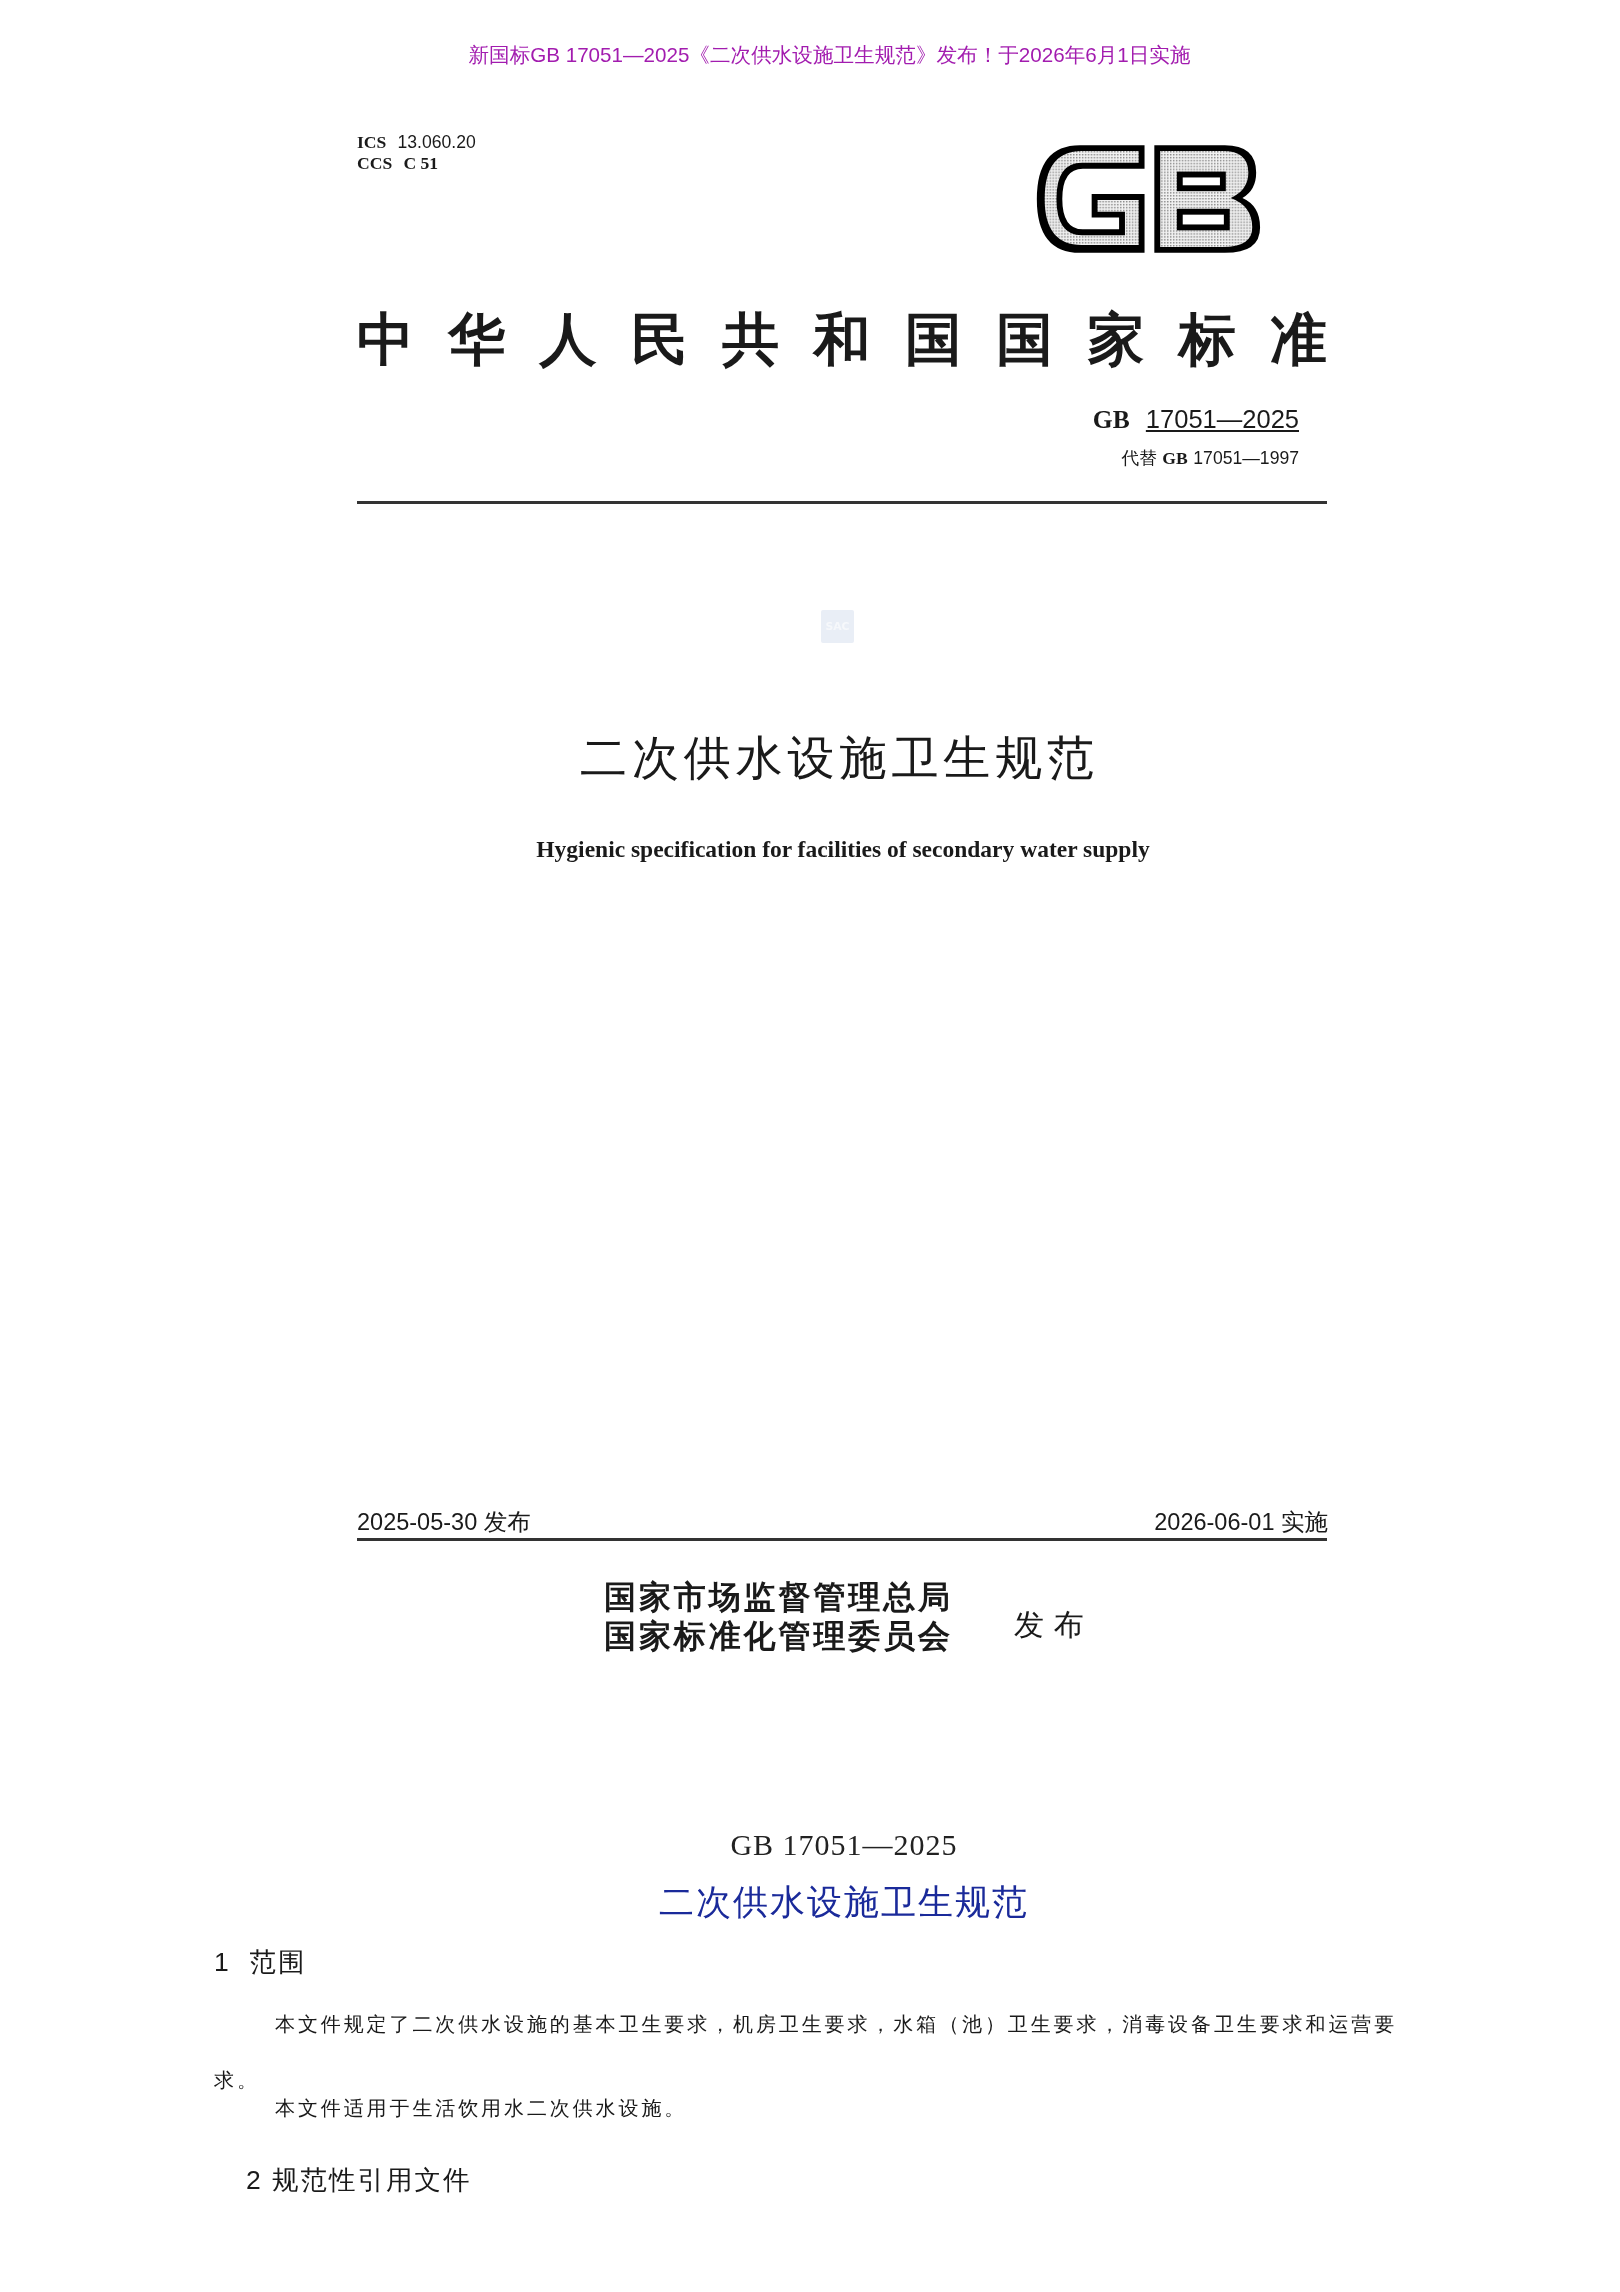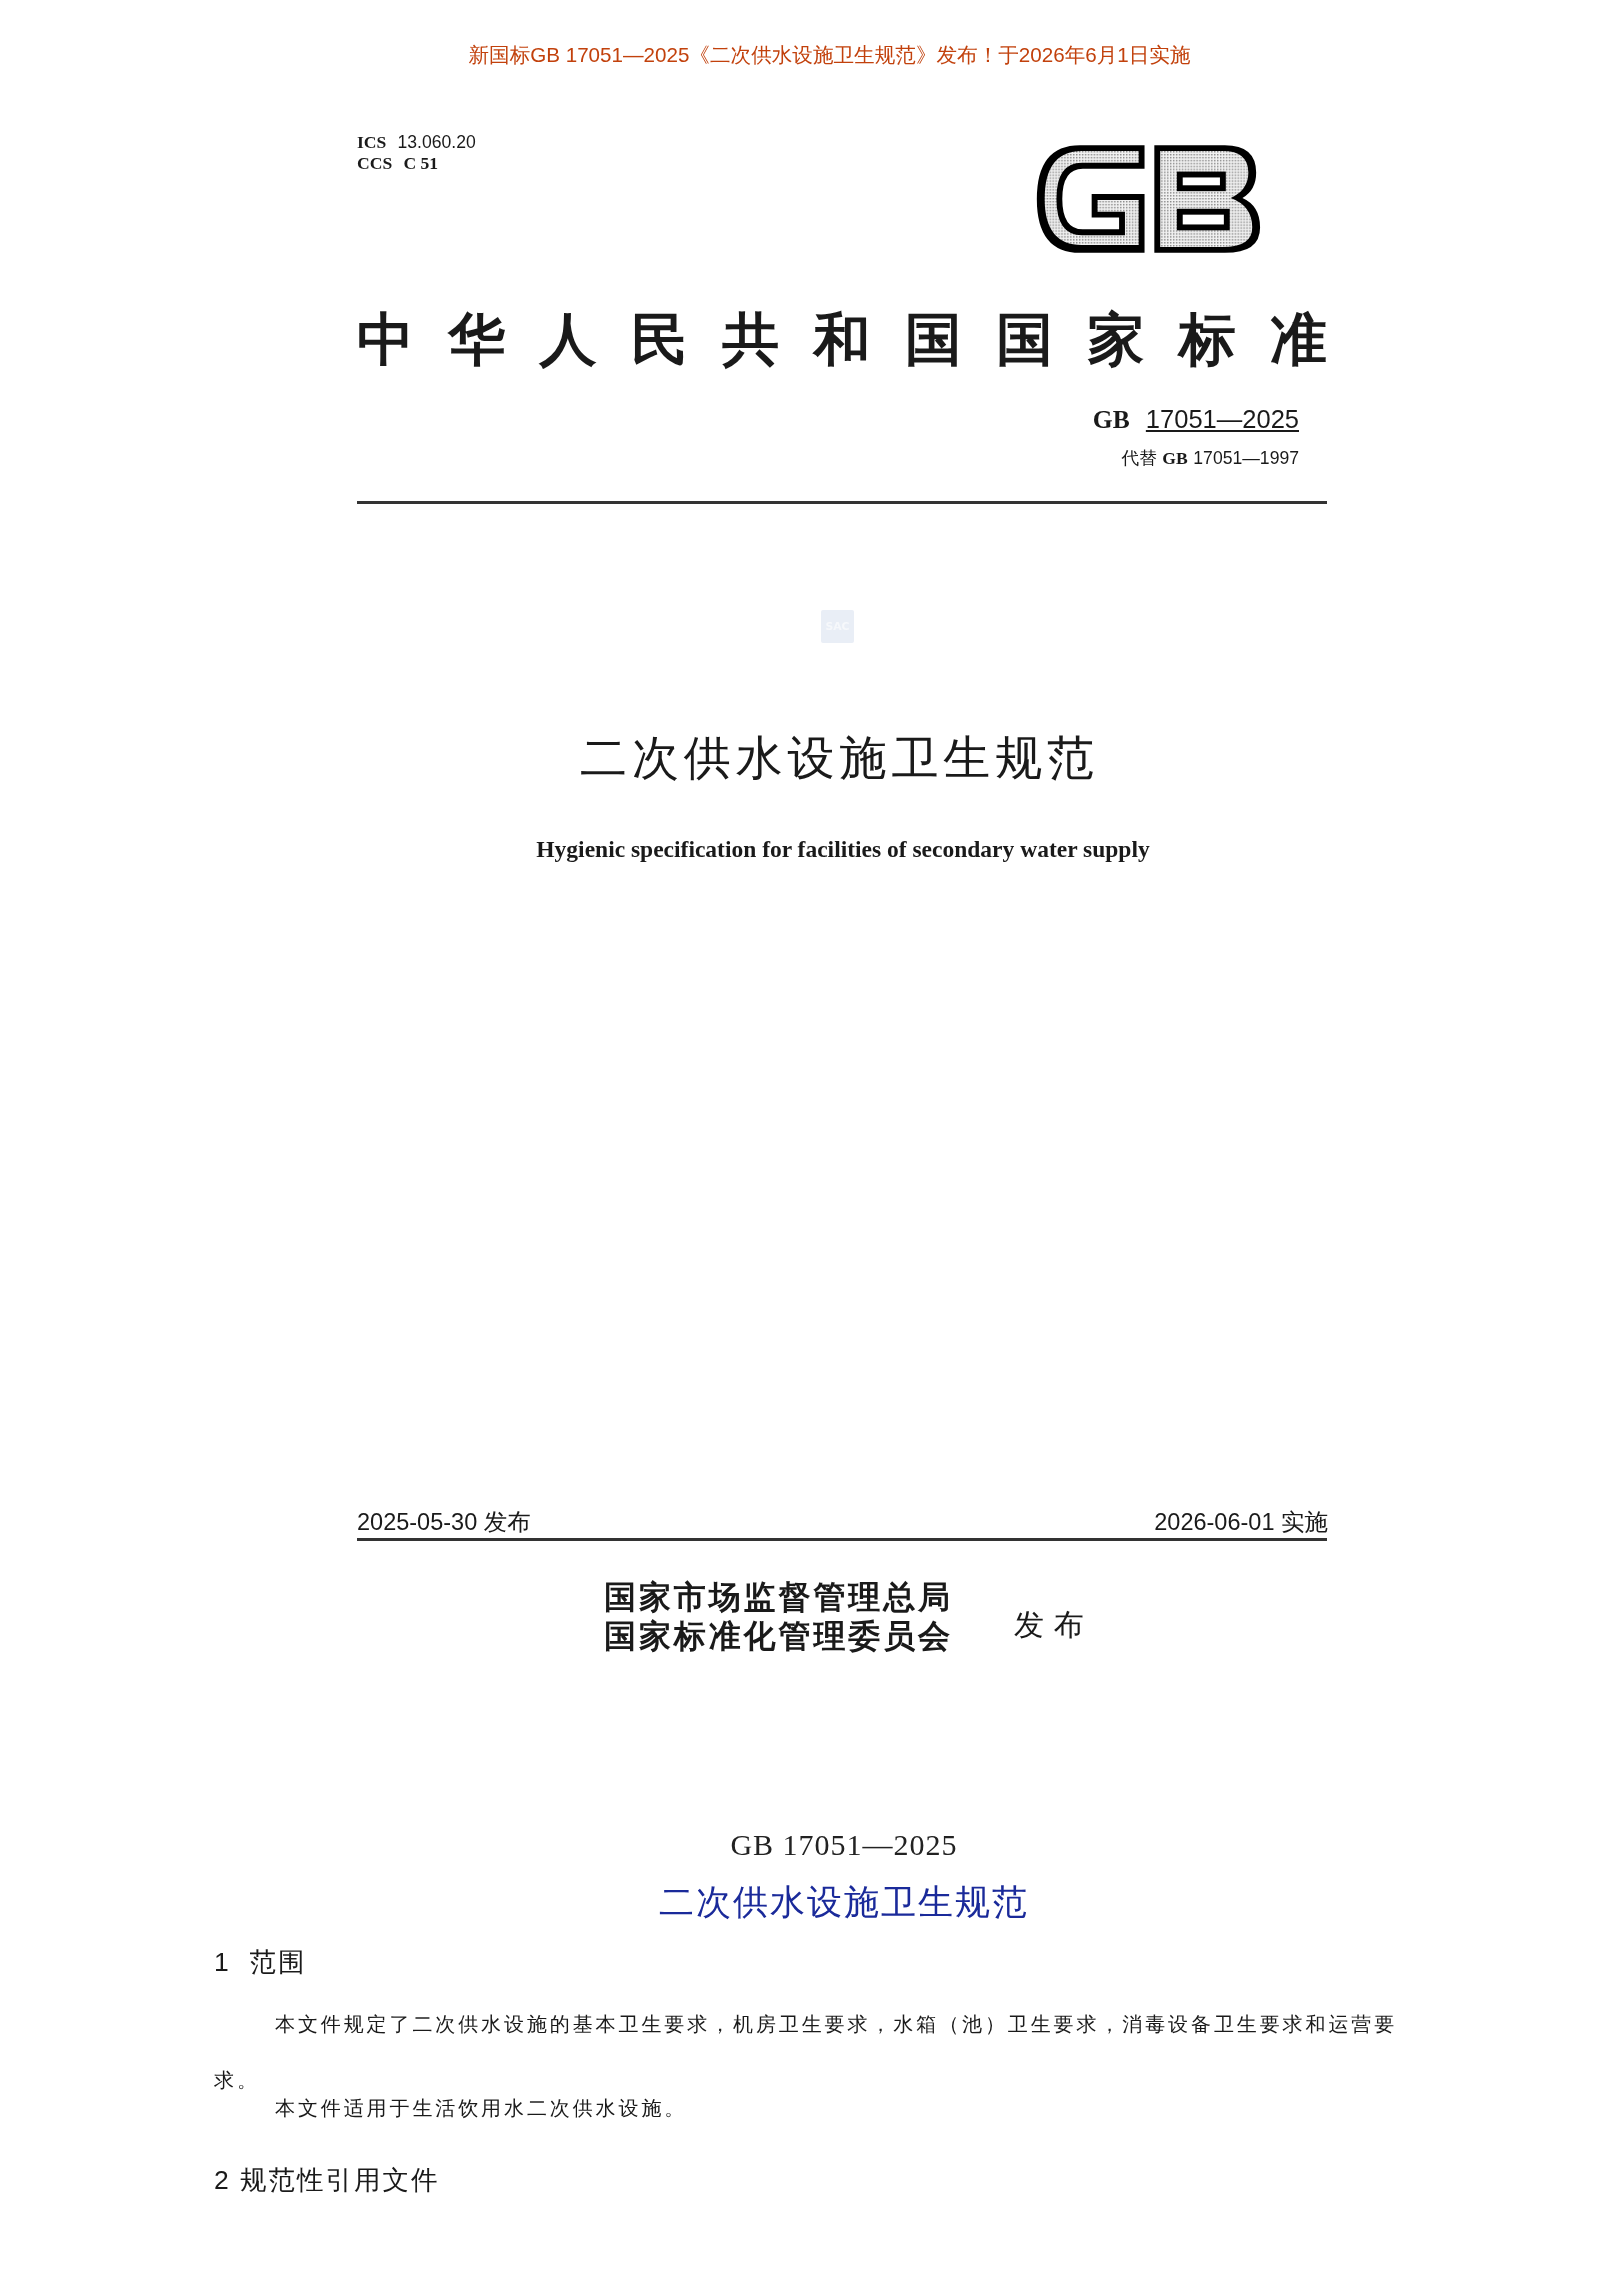--- a/index.html
+++ b/index.html
@@ -1,18 +1,18 @@
 <!DOCTYPE html>
 <html><head>
 <meta charset="utf-8">
 <style>
   html, body { margin:0; padding:0; background:#ffffff; }
   body { width:1620px; height:2293px; position:relative; overflow:hidden; color:#1a1a1a; font-family:"DejaVu Sans", sans-serif; }
   .abs { position:absolute; }
-  .banner { top:41px; left:0; width:1620px; text-align:center; font-size:20.6px; font-family:"Liberation Sans", sans-serif; color:#c2410c; padding-left:39px; box-sizing:border-box; }
+  .banner { top:41px; left:0; width:1620px; text-align:center; font-size:20.6px; font-family:"Liberation Sans", sans-serif; color:#a21caf; padding-left:39px; box-sizing:border-box; }
   .codes { left:357px; top:132px; font-size:17.6px; line-height:20.6px; }
   .codes .lbl { font-family:"Liberation Serif", serif; font-weight:bold; }
   .codes .val { font-family:"Liberation Sans", sans-serif; }
   .gb-logo { left:1029px; top:139px; width:235px; height:120px; }
   .nat-title { left:357px; top:304px; width:970px; display:flex; justify-content:space-between; font-family:"DejaVu Serif", serif; font-weight:bold; font-size:57px; line-height:69px; }
   .std-no { right:321px; top:404px; font-size:25.5px; text-align:right; }
   .std-no .gb { font-family:"Liberation Serif", serif; font-weight:bold; }
   .std-no .num { font-family:"Liberation Sans", sans-serif;text-decoration:underline; }
   .replace { right:321px; top:446px; font-size:17.6px; text-align:right; }
   .replace .zh { font-family:"DejaVu Sans", sans-serif; }
@@ -112,14 +112,14 @@
   <div>国家标准化管理委员会</div>
 </div>
 <div class="abs issue-word">发布</div>
 
 <div class="abs body-code">GB 17051—2025</div>
 <div class="abs body-title">二次供水设施卫生规范</div>
 
 <div class="abs sec sec1" style="white-space:pre;">1  范围</div>
 <div class="abs para para1">本文件规定了二次供水设施的基本卫生要求，机房卫生要求，水箱（池）卫生要求，消毒设备卫生要求和运营要求。</div>
 <div class="abs para" style="top:2080px;">本文件适用于生活饮用水二次供水设施。</div>
-<div class="abs sec sec2" style="top:2162px;">2  规范性引用文件</div>
+<div class="abs sec sec2" style="top:2162px;margin-left:32px;">2  规范性引用文件</div>
 
 
 </body></html>

